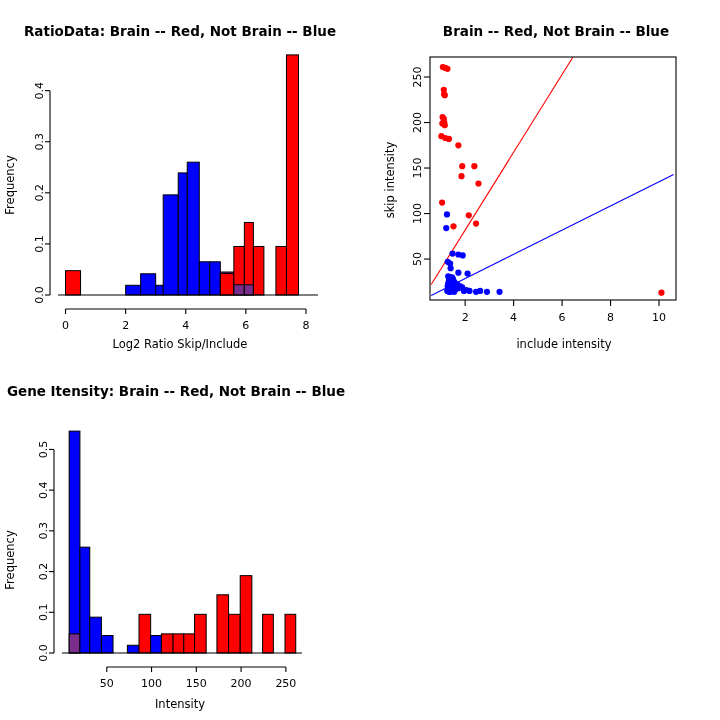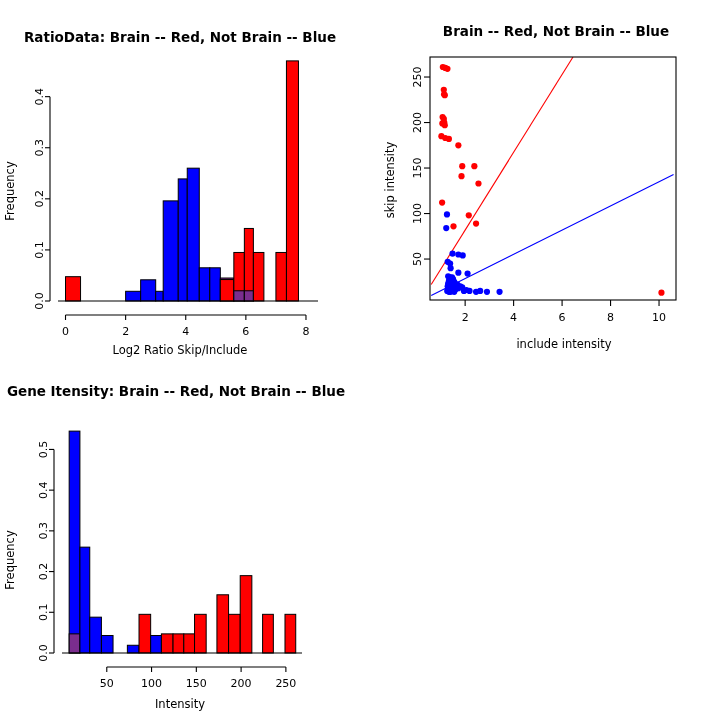--- a/index.html
+++ b/index.html
@@ -1,20 +1,20 @@
 <!DOCTYPE html>
 <html><head>
 <meta charset="utf-8">
 <style>
   html,body{margin:0;padding:0;background:#ffffff;}
   body{width:720px;height:720px;overflow:hidden;
        font-family:"DejaVu Sans","Liberation Sans",sans-serif;}
   #grid{position:relative;width:720px;height:720px;}
   .panel{position:absolute;}
-  #p-tl{left:0;top:0;width:360px;height:360px;margin-top:6px;}
+  #p-tl{left:0;top:0;width:360px;height:360px;}
   #p-tr{left:376px;top:0;width:360px;height:360px;}
   #p-bl{left:0;top:360px;width:360px;height:360px;text-align:right;}
   #p-br{left:360px;top:360px;width:360px;height:360px;}
   svg{display:block;}
   .ttl{font-size:13.5px;font-weight:bold;fill:#000;text-anchor:middle;
        font-family:"DejaVu Sans","Liberation Sans",sans-serif;}
   .axlab{font-size:11.5px;fill:#000;text-anchor:middle;
        font-family:"DejaVu Sans","Liberation Sans",sans-serif;}
   .tick{font-size:11px;fill:#000;
        font-family:"DejaVu Sans","Liberation Sans",sans-serif;}

